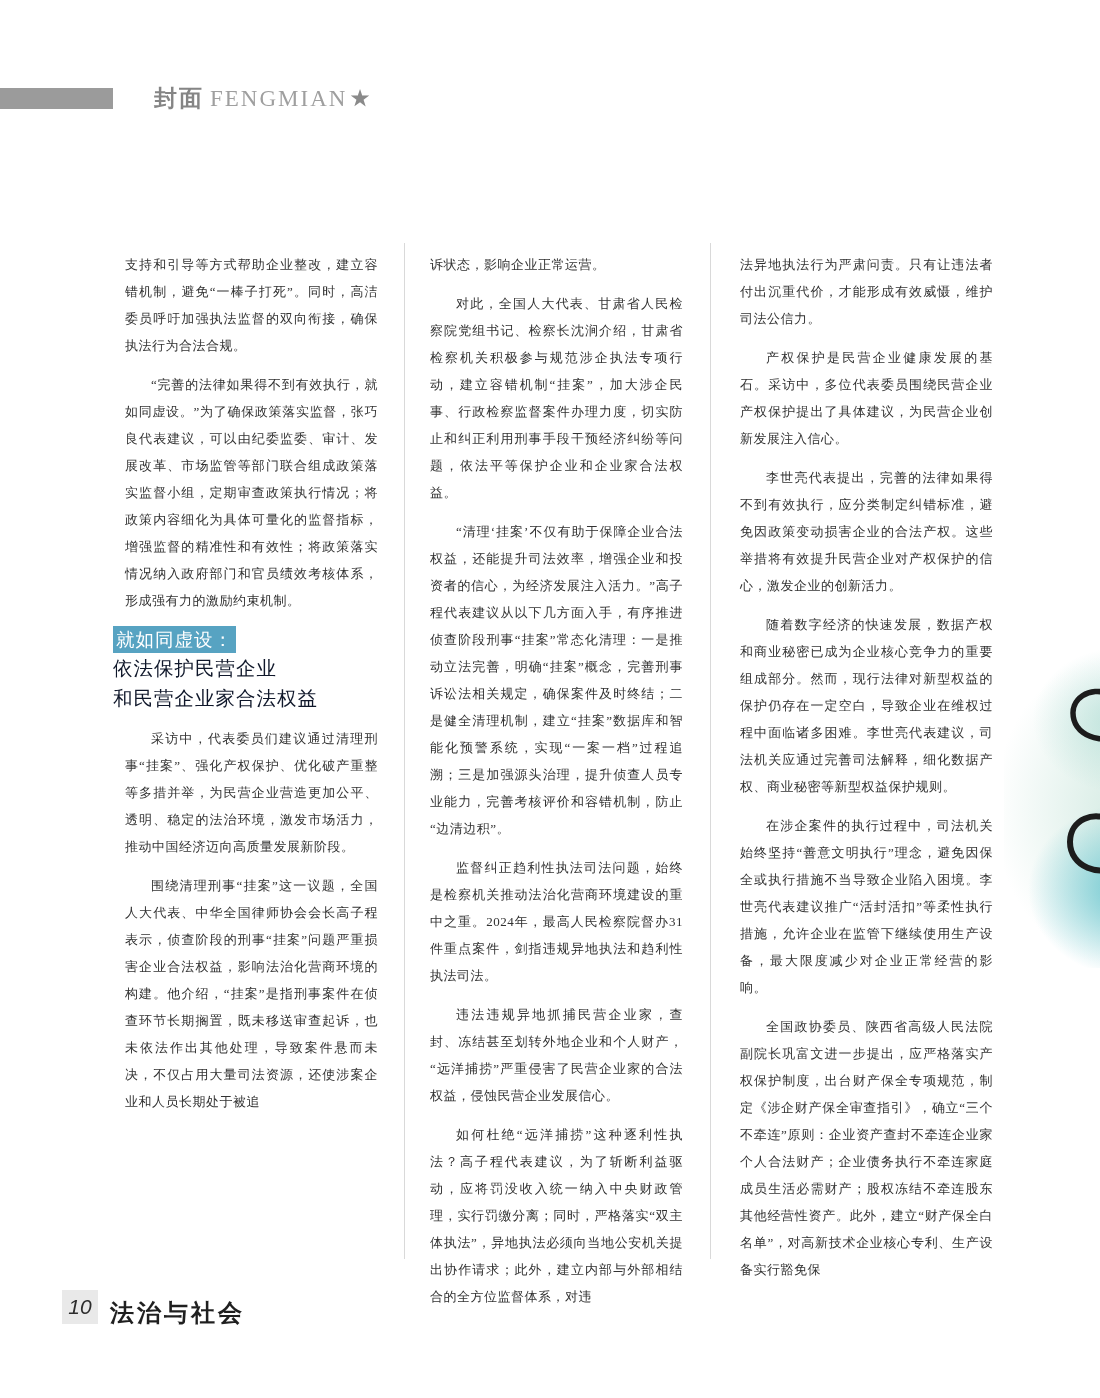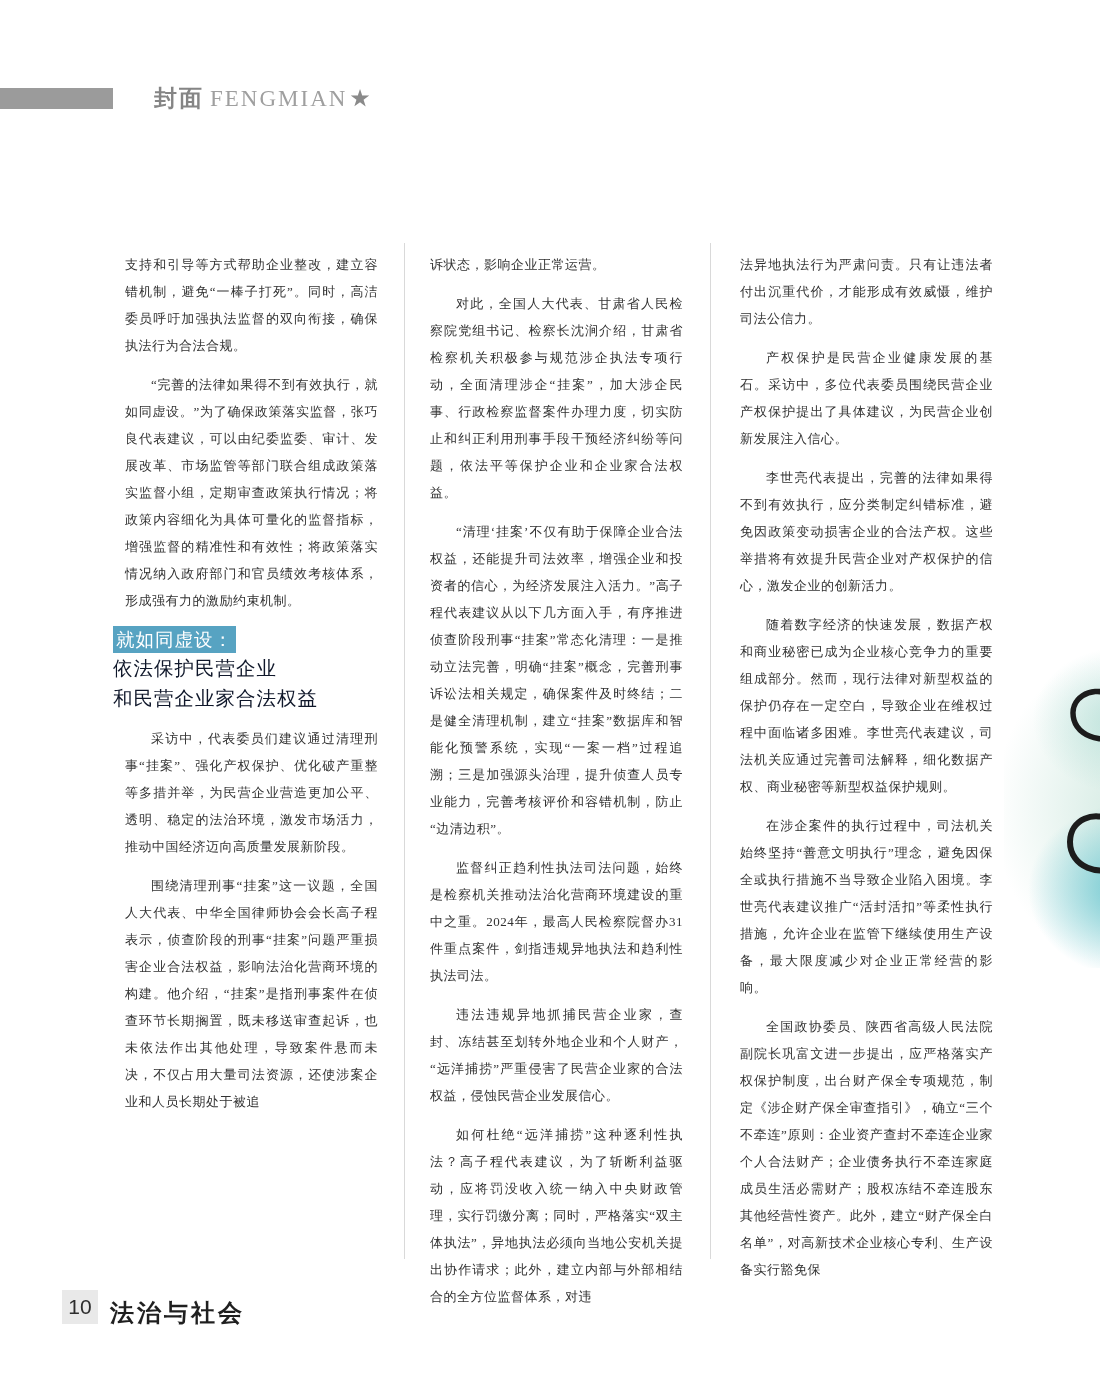--- a/index.html
+++ b/index.html
@@ -39,21 +39,21 @@
   .watercolor .wash{position:absolute;left:0;top:0;width:210px;height:326px;
     background:
       radial-gradient(140px 120px at 125px 248px, rgba(92,193,203,0.90), rgba(92,193,203,0) 72%),
       radial-gradient(120px 100px at 115px 78px,  rgba(150,210,199,0.55), rgba(150,210,199,0) 72%),
       radial-gradient(165px 205px at 115px 168px, rgba(193,226,214,0.65), rgba(193,226,214,0) 76%);}
   .watercolor svg{position:absolute;left:0;top:0;}
 
   
   .page-number{position:absolute;left:62px;top:1290px;width:36px;height:34px;background:#e9e9e9;
     display:flex;align-items:center;justify-content:center;
-    font-family:"Liberation Sans","DejaVu Sans",sans-serif;font-size:21px;color:#2d2d2d;}
+    font-family:"Liberation Sans","DejaVu Sans",sans-serif;font-size:21px;color:#2d2d2d;font-style:italic;}
   .journal-name{position:absolute;left:110px;top:1297px;
     font-family:"Liberation Sans","DejaVu Sans",sans-serif;font-weight:bold;
     font-size:24px;color:#1f1f1f;letter-spacing:3px;}
 </style>
 </head>
 <body>
 
 <div class="page">
 
   <div class="header-bar"></div>
@@ -72,21 +72,21 @@
         <span class="tag">就如同虚设：</span>
         <div class="sh-line">依法保护民营企业</div>
         <div class="sh-line">和民营企业家合法权益</div>
       </div>
       <p>采访中，代表委员们建议通过清理刑事“挂案”、强化产权保护、优化破产重整等多措并举，为民营企业营造更加公平、透明、稳定的法治环境，激发市场活力，推动中国经济迈向高质量发展新阶段。</p>
       <p>围绕清理刑事“挂案”这一议题，全国人大代表、中华全国律师协会会长高子程表示，侦查阶段的刑事“挂案”问题严重损害企业合法权益，影响法治化营商环境的构建。他介绍，“挂案”是指刑事案件在侦查环节长期搁置，既未移送审查起诉，也未依法作出其他处理，导致案件悬而未决，不仅占用大量司法资源，还使涉案企业和人员长期处于被追</p>
     </section>
 
     <section class="col c2">
       <p class="cont">诉状态，影响企业正常运营。</p>
-      <p>对此，全国人大代表、甘肃省人民检察院党组书记、检察长沈涧介绍，甘肃省检察机关积极参与规范涉企执法专项行动，全面清理涉企“挂案”，加大涉企民事、行政检察监督案件办理力度，切实防止和纠正利用刑事手段干预经济纠纷等问题，依法平等保护企业和企业家合法权益。</p>
+      <p>对此，全国人大代表、甘肃省人民检察院党组书记、检察长沈涧介绍，甘肃省检察机关积极参与规范涉企执法专项行动，建立容错机制“挂案”，加大涉企民事、行政检察监督案件办理力度，切实防止和纠正利用刑事手段干预经济纠纷等问题，依法平等保护企业和企业家合法权益。</p>
       <p>“清理‘挂案’不仅有助于保障企业合法权益，还能提升司法效率，增强企业和投资者的信心，为经济发展注入活力。”高子程代表建议从以下几方面入手，有序推进侦查阶段刑事“挂案”常态化清理：一是推动立法完善，明确“挂案”概念，完善刑事诉讼法相关规定，确保案件及时终结；二是健全清理机制，建立“挂案”数据库和智能化预警系统，实现“一案一档”过程追溯；三是加强源头治理，提升侦查人员专业能力，完善考核评价和容错机制，防止“边清边积”。</p>
       <p>监督纠正趋利性执法司法问题，始终是检察机关推动法治化营商环境建设的重中之重。2024年，最高人民检察院督办31件重点案件，剑指违规异地执法和趋利性执法司法。</p>
       <p>违法违规异地抓捕民营企业家，查封、冻结甚至划转外地企业和个人财产，“远洋捕捞”严重侵害了民营企业家的合法权益，侵蚀民营企业发展信心。</p>
       <p>如何杜绝“远洋捕捞”这种逐利性执法？高子程代表建议，为了斩断利益驱动，应将罚没收入统一纳入中央财政管理，实行罚缴分离；同时，严格落实“双主体执法”，异地执法必须向当地公安机关提出协作请求；此外，建立内部与外部相结合的全方位监督体系，对违</p>
     </section>
 
     <section class="col c3">
       <p class="cont">法异地执法行为严肃问责。只有让违法者付出沉重代价，才能形成有效威慑，维护司法公信力。</p>
       <p>产权保护是民营企业健康发展的基石。采访中，多位代表委员围绕民营企业产权保护提出了具体建议，为民营企业创新发展注入信心。</p>
       <p>李世亮代表提出，完善的法律如果得不到有效执行，应分类制定纠错标准，避免因政策变动损害企业的合法产权。这些举措将有效提升民营企业对产权保护的信心，激发企业的创新活力。</p>

